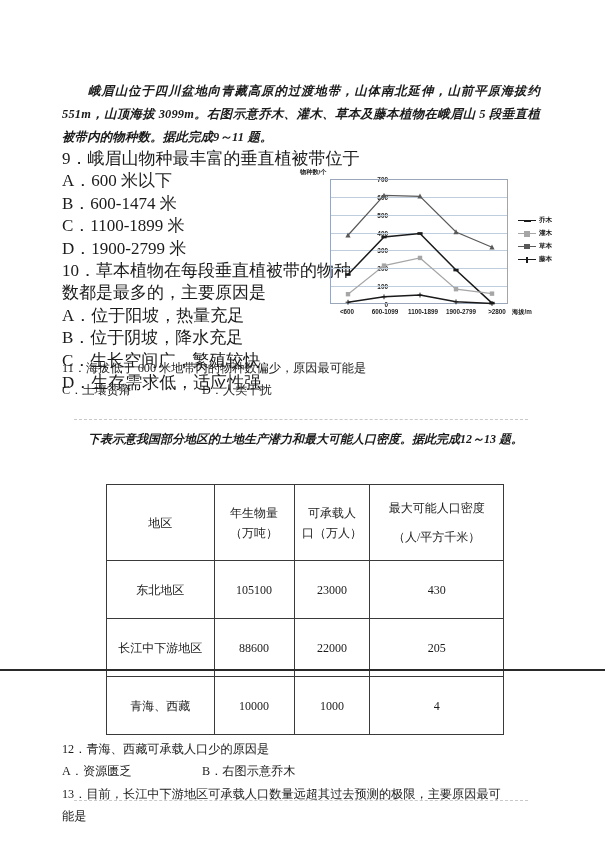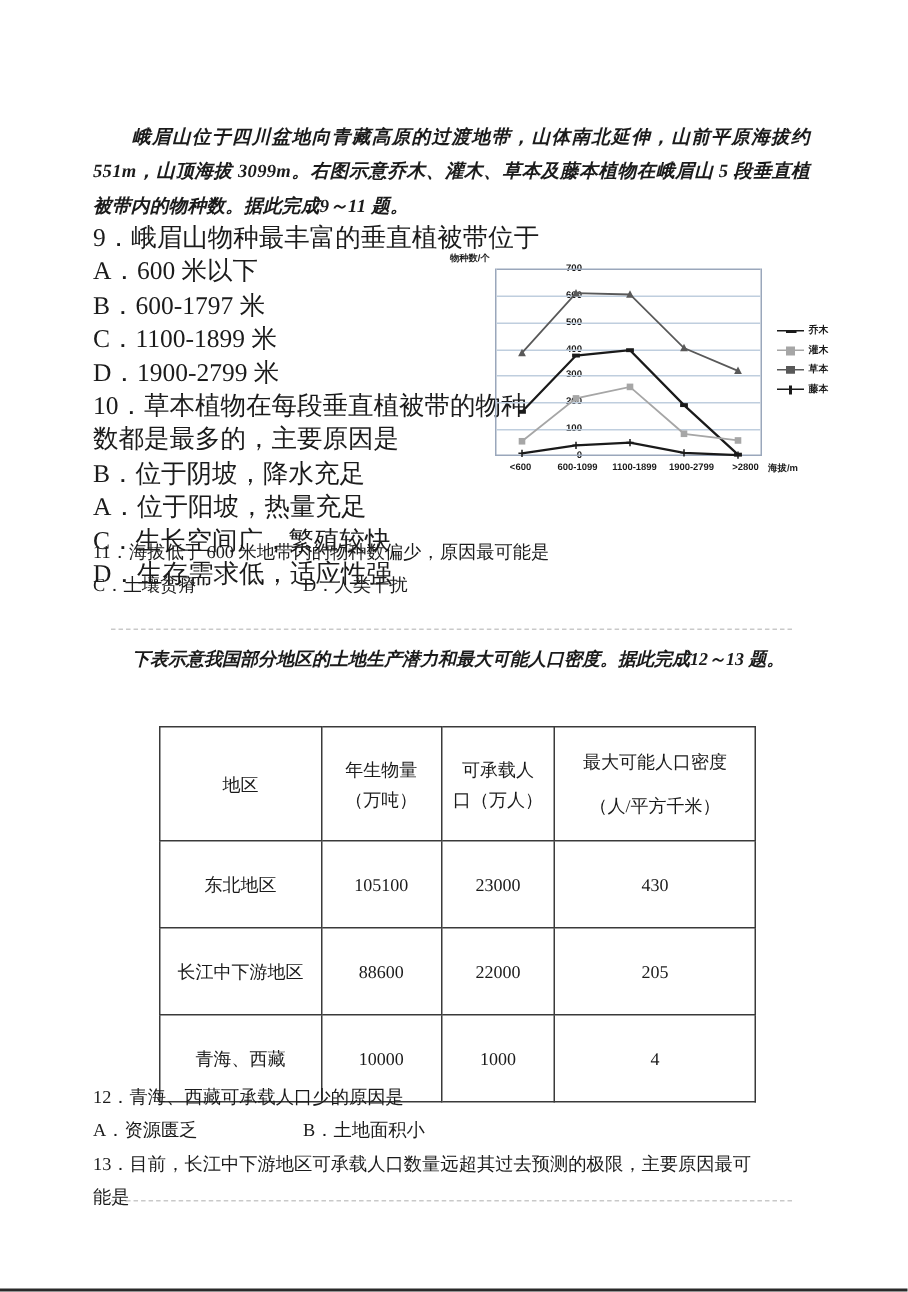--- a/index.html
+++ b/index.html
@@ -11,21 +11,21 @@
     width: 605px; height: 861px;
     position: relative;
     font-family: "Liberation Serif", "DejaVu Serif", serif;
     color: #1b1b1b;
     overflow: hidden;
   }
 
   .page {
     position: absolute;
     left: 0; top: 0;
-    width: 605px; height: 861px;
+    width: 605px; height: 671px;
   }
 
   .bottom-rule {
     position: absolute;
     left: 0; bottom: 0;
     width: 605px; height: 2px;
     background: #2a2a2a;
   }
 
   
@@ -110,21 +110,21 @@
   td.c0 { width: 108px; }
   td.c1 { width: 80px; }
   td.c2 { width: 76px; }
   td.c3 { width: 134px; }
   .two-line span { display: block; }
   .two-line span.gap { margin-top: 9px; }
 
   
   .qblock2 {
     position: absolute;
-    left: 62px; top: 720px;
+    left: 62px; top: 738px;
     width: 478px;
     font-size: 12.2px;
     line-height: 22.4px;
   }
   .qblock2 .opt-row .opt-a { width: 140px; }
   .q13-stem { text-align: justify; }
 
   
   .chart {
     position: absolute;
@@ -228,27 +228,27 @@
 </head>
 <body>
 
 <div class="page">
 
   <div class="intro">峨眉山位于四川盆地向青藏高原的过渡地带，山体南北延伸，山前平原海拔约 551m，山顶海拔 3099m。右图示意乔木、灌木、草本及藤本植物在峨眉山 5 段垂直植被带内的物种数。据此完成9～11 题。</div>
 
   <div class="qblock">
     <div class="q-line">9．峨眉山物种最丰富的垂直植被带位于</div>
     <div class="q-line">A．600 米以下</div>
-    <div class="q-line">B．600-1797 米</div>
+    <div class="q-line">B．600-1474 米</div>
     <div class="q-line">C．1100-1899 米</div>
     <div class="q-line">D．1900-2799 米</div>
     <div class="q-line">10．草本植物在每段垂直植被带的物种</div>
     <div class="q-line">数都是最多的，主要原因是</div>
+    <div class="q-line">A．位于阳坡，热量充足</div>
     <div class="q-line">B．位于阴坡，降水充足</div>
-    <div class="q-line">A．位于阳坡，热量充足</div>
     <div class="q-line">C．生长空间广，繁殖较快</div>
     <div class="q-line">D．生存需求低，适应性强</div>
   </div>
 
   <div class="q11">
     <div class="q-stem">11．海拔低于 600 米地带内的物种数偏少，原因最可能是</div>
     <div class="opt-row">
       <span class="opt-a">C．土壤贫瘠</span>
       <span>D．人类干扰</span>
     </div>
@@ -384,20 +384,20 @@
       <td class="c2">1000</td>
       <td class="c3">4</td>
     </tr>
   </tbody>
     </table>
 
   <div class="qblock2">
     <div>12．青海、西藏可承载人口少的原因是</div>
     <div class="opt-row">
       <span class="opt-a">A．资源匮乏</span>
-      <span>B．土地面积小</span>
+      <span>B．右图示意乔木</span>
     </div>
     <div class="q13-stem">13．目前，长江中下游地区可承载人口数量远超其过去预测的极限，主要原因最可</div>
     <div>能是</div>
   </div>
 
   <div class="bottom-rule"></div>
 </div>
 
 </body></html>

